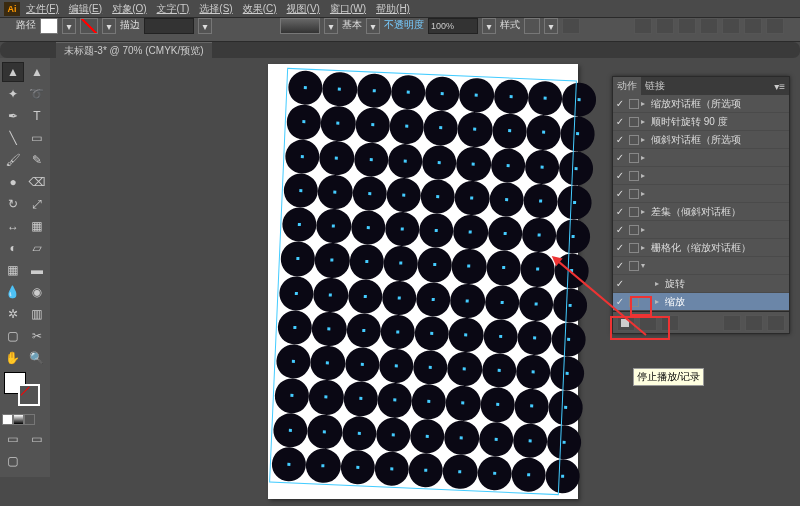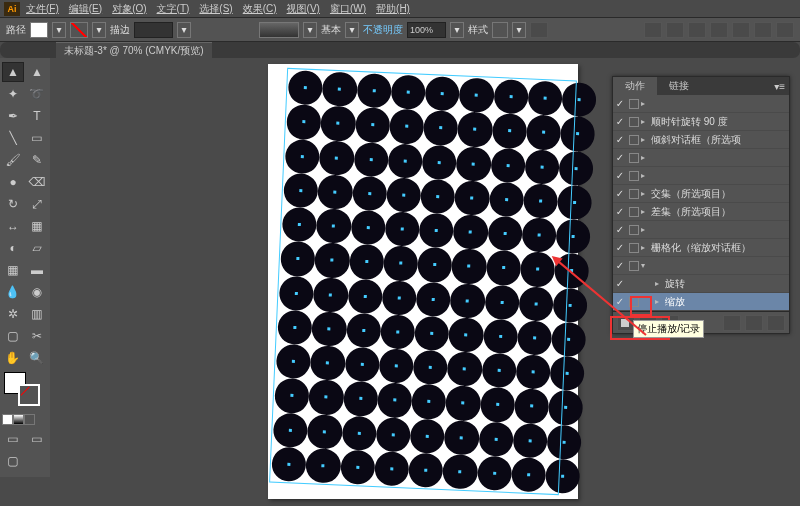--- a/index.html
+++ b/index.html
@@ -1,23 +1,23 @@
 <!DOCTYPE html>
 <html><head>
 <meta charset="utf-8">
 <style>
   * { box-sizing: border-box; margin: 0; padding: 0; font-family: "Microsoft YaHei", sans-serif; }
   body { width: 800px; height: 506px; background: #4a4a4a; overflow: hidden; position: relative; }
   .menubar { height: 18px; background: #4a4a4a; display: flex; align-items: center; padding-left: 4px; font-size: 10px; color: #ccc; border-bottom: 1px solid #2a2a2a; }
   .menubar .ai-logo { width: 16px; height: 14px; background: #3a2a10; color: #f90; font-size: 9px; font-weight: bold; display: flex; align-items: center; justify-content: center; margin-right: 6px; }
   .menubar span { margin-right: 10px; cursor: pointer; text-decoration: underline; }
-  .optbar { height: 24px; background: #535353; display: flex; align-items: center; padding: 0 6px; font-size: 10px; color: #ddd; gap: 4px; border-bottom: 1px solid #2a2a2a; }
+  .optbar { height: 24px; background: #535353; display: flex; align-items: flex-start; padding: 0 16px; font-size: 10px; color: #ddd; gap: 4px; border-bottom: 1px solid #2a2a2a; }
   .opt-swatch { width: 18px; height: 16px; border: 1px solid #777; background: #535353; }
   .opt-input { width: 50px; height: 16px; background: #333; border: 1px solid #222; color: #ccc; font-size: 9px; padding: 0 2px; }
-  .opt-small { width: 39px; }
+  .opt-small { width: 50px; }
   .opt-dd { width: 14px; height: 16px; border: 1px solid #777; background: #535353; display: flex; align-items: center; justify-content: center; }
   .opt-icon { width: 18px; height: 16px; border: 1px solid #555; background: #4a4a4a; }
   .tabbar { height: 16px; background: #3a3a3a; display: flex; align-items: flex-start; padding-left: 56px; font-size: 10px; color: #ccc; border-radius: 7px; }
   .tabbar .tab { background: #4a4a4a; padding: 1px 8px; border-top: 1px solid #666; }
   .lefttools { position: absolute; left: 0; top: 58px; width: 50px; background: #535353; padding: 4px 2px; }
   .lefttools .row { display: flex; gap: 2px; margin-bottom: 2px; }
   .lefttools .tool { width: 22px; height: 20px; background: #535353; border: 1px solid #535353; display: flex; align-items: center; justify-content: center; color: #ccc; font-size: 12px; }
   .lefttools .tool.sel { background: #333; border: 1px solid #222; }
   .lefttools .fillstroke { position: relative; width: 44px; height: 38px; margin: 4px 0; }
   .lefttools .swf { position: absolute; width: 22px; height: 22px; background: #fff; border: 1px solid #000; top: 0; left: 2px; }
@@ -27,36 +27,36 @@
   .lefttools .mini div { width: 11px; height: 11px; border: 1px solid #777; }
   .canvas-area { position: absolute; left: 50px; right: 0; top: 58px; bottom: 0; background: #4a4a4a; }
   .artboard { position: absolute; left: 218px; top: 6px; width: 310px; height: 435px; background: #fff; box-shadow: 2px 2px 4px rgba(0,0,0,0.4); }
   .dots-wrap { position: absolute; inset: 12px; transform: rotate(2.5deg); }
   .dots { display: grid; grid-template-columns: repeat(9, 1fr); grid-template-rows: repeat(12, 1fr); gap: 0; width: 100%; height: 100%; }
   .dot { width: 100%; aspect-ratio: 1; background: #0a0814; border-radius: 50%; position: relative; }
   .dot::after { content:""; position:absolute; left:50%; top:50%; width:3px; height:3px; background:#4cf; transform: translate(-50%,-50%); }
   .selbox { position: absolute; left:10px; top:10px; right:10px; bottom:10px; border:1px solid #4cf; transform: rotate(2.5deg); pointer-events:none; }
   .panel { position: absolute; right: 10px; top: 76px; width: 178px; background: #535353; border: 1px solid #2a2a2a; box-shadow: 0 0 4px rgba(0,0,0,0.5); }
   .panel-tabs { display: flex; background: #3a3a3a; height: 18px; font-size: 10px; color: #ccc; align-items: center; }
-  .panel-tabs .pt { padding: 2px 12px; }
+  .panel-tabs .pt { padding: 2px 4px; }
   .panel-tabs .pt.active { background: #535353; }
   .panel-tabs .pmenu { margin-left: auto; padding: 0 4px; }
   .panel-list { background: #535353; }
   .prow { display: flex; align-items: center; height: 18px; font-size: 10px; color: #ddd; border-bottom: 1px solid #4a4a4a; }
   .prow.sel { background: #6b86a8; color: #fff; }
   .prow .chk { width: 14px; text-align: center; color: #ddd; }
   .prow .sq { width: 14px; }
   .prow .sq-i { width: 10px; height: 10px; border: 1px solid #888; margin: 0 auto; }
   .prow .tri { width: 10px; color: #bbb; font-size: 8px; }
   .prow .txt { flex: 1; white-space: nowrap; overflow: hidden; }
   .prow.child .tri:first-of-type { margin-left: 12px; }
   .panel-bottom { height: 22px; background: #535353; display: flex; align-items: center; gap: 4px; padding: 0 4px; border-top: 1px solid #2a2a2a; }
   .pbtn { width: 18px; height: 16px; border: 1px solid #555; background: #4a4a4a; }
   .hilite-sq { position: absolute; border: 2px solid #e33; }
-  .tooltip { position: absolute; background: #ffffe0; border: 1px solid #999; font-size: 10px; padding: 1px 3px; color: #000; }
+  .tooltip { position: absolute; background: #ffffe0; border: 1px solid #999; font-size: 10px; padding: 1px 3px; color: #000; margin-top: 48px; }
   .arrow { position: absolute; width: 120px; height: 2px; background: #e33; transform-origin: right center; }
   .arrow::before { content:""; position:absolute; left:-8px; top:-4px; border: 5px solid transparent; border-right: 10px solid #e33; }
   svg.ic { width: 14px; height: 14px; }
 </style>
 </head>
 <body>
 
 <div class="menubar">
   <div class="ai-logo">Ai</div>
   <span>文件(F)</span>
@@ -304,20 +304,21 @@
     <div class="pt">链接</div>
     <div class="pmenu">▾≡</div>
   </div>
   <div class="panel-list" id="plist">
       <div class="prow">
         <div class="chk">✓</div>
         <div class="sq">
           <div class="sq-i"></div>
         </div>
         <div class="tri">▸</div>
+        <div class="txt">缩放对话框（所选项</div>
       </div>
       <div class="prow">
         <div class="chk">✓</div>
         <div class="sq">
           <div class="sq-i"></div>
         </div>
         <div class="tri">▸</div>
         <div class="txt">顺时针旋转 90 度</div>
       </div>
       <div class="prow">
@@ -341,29 +342,28 @@
           <div class="sq-i"></div>
         </div>
         <div class="tri">▸</div>
       </div>
       <div class="prow">
         <div class="chk">✓</div>
         <div class="sq">
           <div class="sq-i"></div>
         </div>
         <div class="tri">▸</div>
-        <div class="txt">交集（所选项目）</div>
-      </div>
-      <div class="prow">
-        <div class="chk">✓</div>
-        <div class="sq">
-          <div class="sq-i"></div>
-        </div>
-        <div class="tri">▸</div>
-        <div class="txt">差集（所选项目）</div>
+      </div>
+      <div class="prow">
+        <div class="chk">✓</div>
+        <div class="sq">
+          <div class="sq-i"></div>
+        </div>
+        <div class="tri">▸</div>
+        <div class="txt">差集（倾斜对话框）</div>
       </div>
       <div class="prow">
         <div class="chk">✓</div>
         <div class="sq">
           <div class="sq-i"></div>
         </div>
         <div class="tri">▸</div>
       </div>
       <div class="prow">
         <div class="chk">✓</div>

